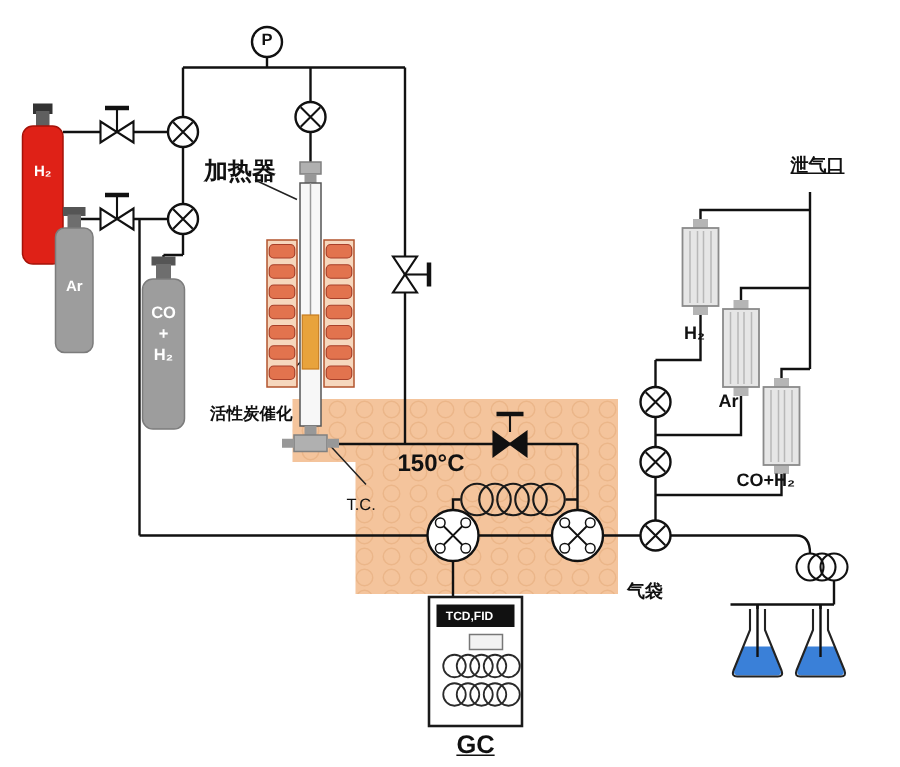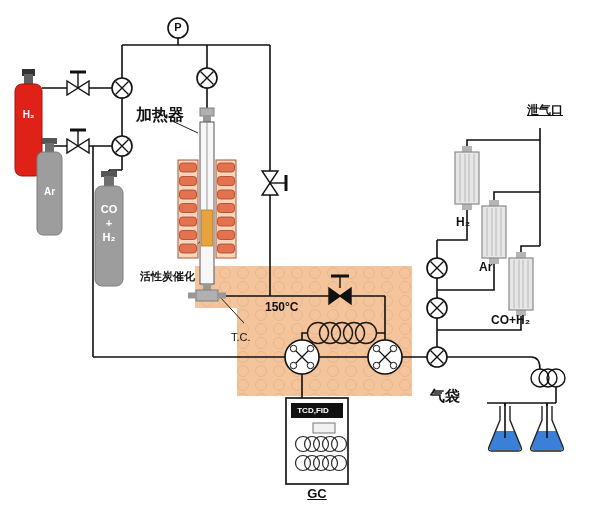--- a/index.html
+++ b/index.html
@@ -226,25 +226,25 @@
     <path d="M 542 406 L 542 420 L 531 447 Q 529.5 451 533.5 451 L 560.5 451 Q 564.5 451 563 447 L 552 420 L 552 406 Z" fill="#fff"></path>
     <path d="M 537.7 431 L 531.7 446.5 Q 530.5 450.3 534 450.3 L 560 450.3 Q 563.5 450.3 562.3 446.5 L 556.3 431 Z" fill="#3a80d8"></path>
     <path d="M 542 406 L 542 420 L 531 447 Q 529.5 451 533.5 451 L 560.5 451 Q 564.5 451 563 447 L 552 420 L 552 406" fill="none" stroke="#222" stroke-width="1.4"></path>
   </g>
   <path d="M 505 403 V 438 M 547 403 V 438" stroke="#111" stroke-width="1.6" fill="none"></path>
 </svg>
 
 <span class="lbl b c" style="left:172px;top:21px;width:12px;font-size:11px;">P</span>
 <span class="lbl b" style="left:136px;top:105px;font-size:16px;">加热器</span>
 <span class="lbl b" style="left:140px;top:242px;font-size:11px;margin-top:28px;">活性炭催化</span>
-<span class="lbl b" style="left:265px;top:300px;font-size:12px;">150°C</span>
+<span class="lbl b" style="left:265px;top:300px;font-size:16px;">150°C</span>
 <span class="lbl" style="left:231px;top:319px;font-size:11px;margin-top:12px;">T.C.</span>
 <span class="lbl b" style="left:527px;top:103px;font-size:12px;text-decoration:underline;">泄气口</span>
-<span class="lbl b" style="left:430px;top:387px;font-size:15px;text-align:right;">气袋</span>
-<span class="lbl b c" style="left:286px;top:486px;width:62px;font-size:13px;text-decoration:underline;">GC</span>
+<span class="lbl b" style="left:418px;top:387px;font-size:12px;text-align:right;">气袋</span>
+<span class="lbl b c" style="left:286px;top:486px;width:62px;font-size:17px;text-decoration:underline;">GC</span>
 <span class="lbl b c w" style="left:291px;top:406px;width:44px;font-size:8px;">TCD,FID</span>
 
 <span class="lbl b c w" style="left:17px;top:109px;width:23px;font-size:10px;">H₂</span>
 <span class="lbl b c w" style="left:38px;top:186px;width:23px;font-size:10px;">Ar</span>
 <span class="lbl b c w" style="left:95px;top:203px;width:28px;font-size:11px;">CO
 +
 H₂</span>
 
 <span class="lbl b" style="left:456px;top:215px;font-size:12px;">H₂</span>
 <span class="lbl b" style="left:479px;top:260px;font-size:12px;">Ar</span>

